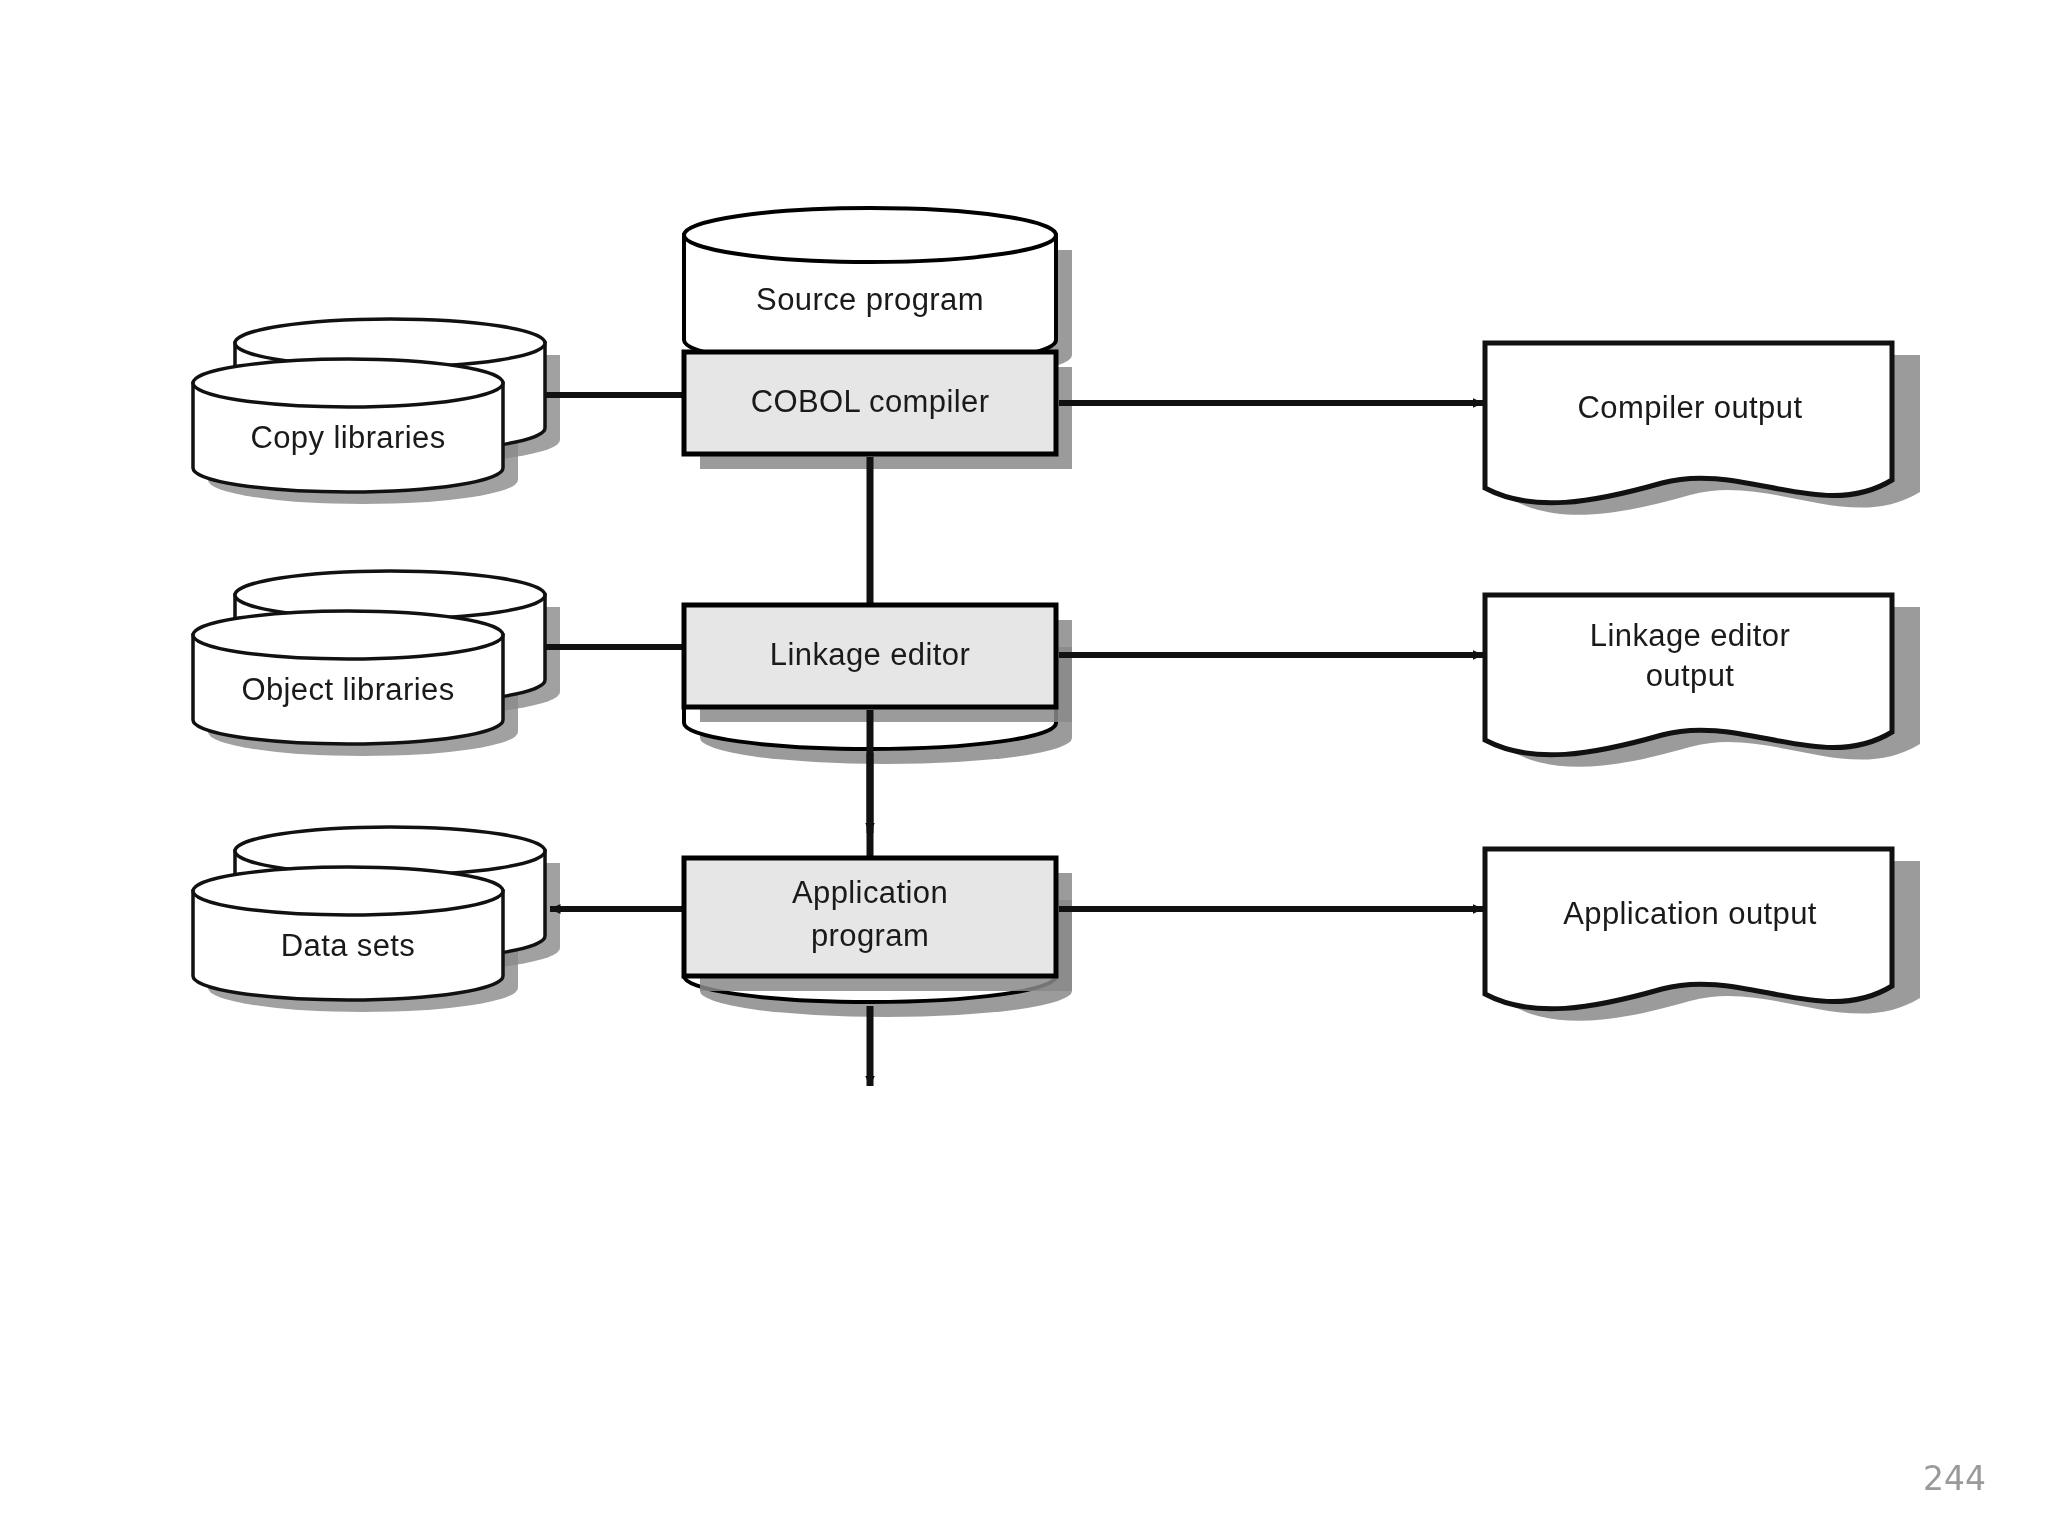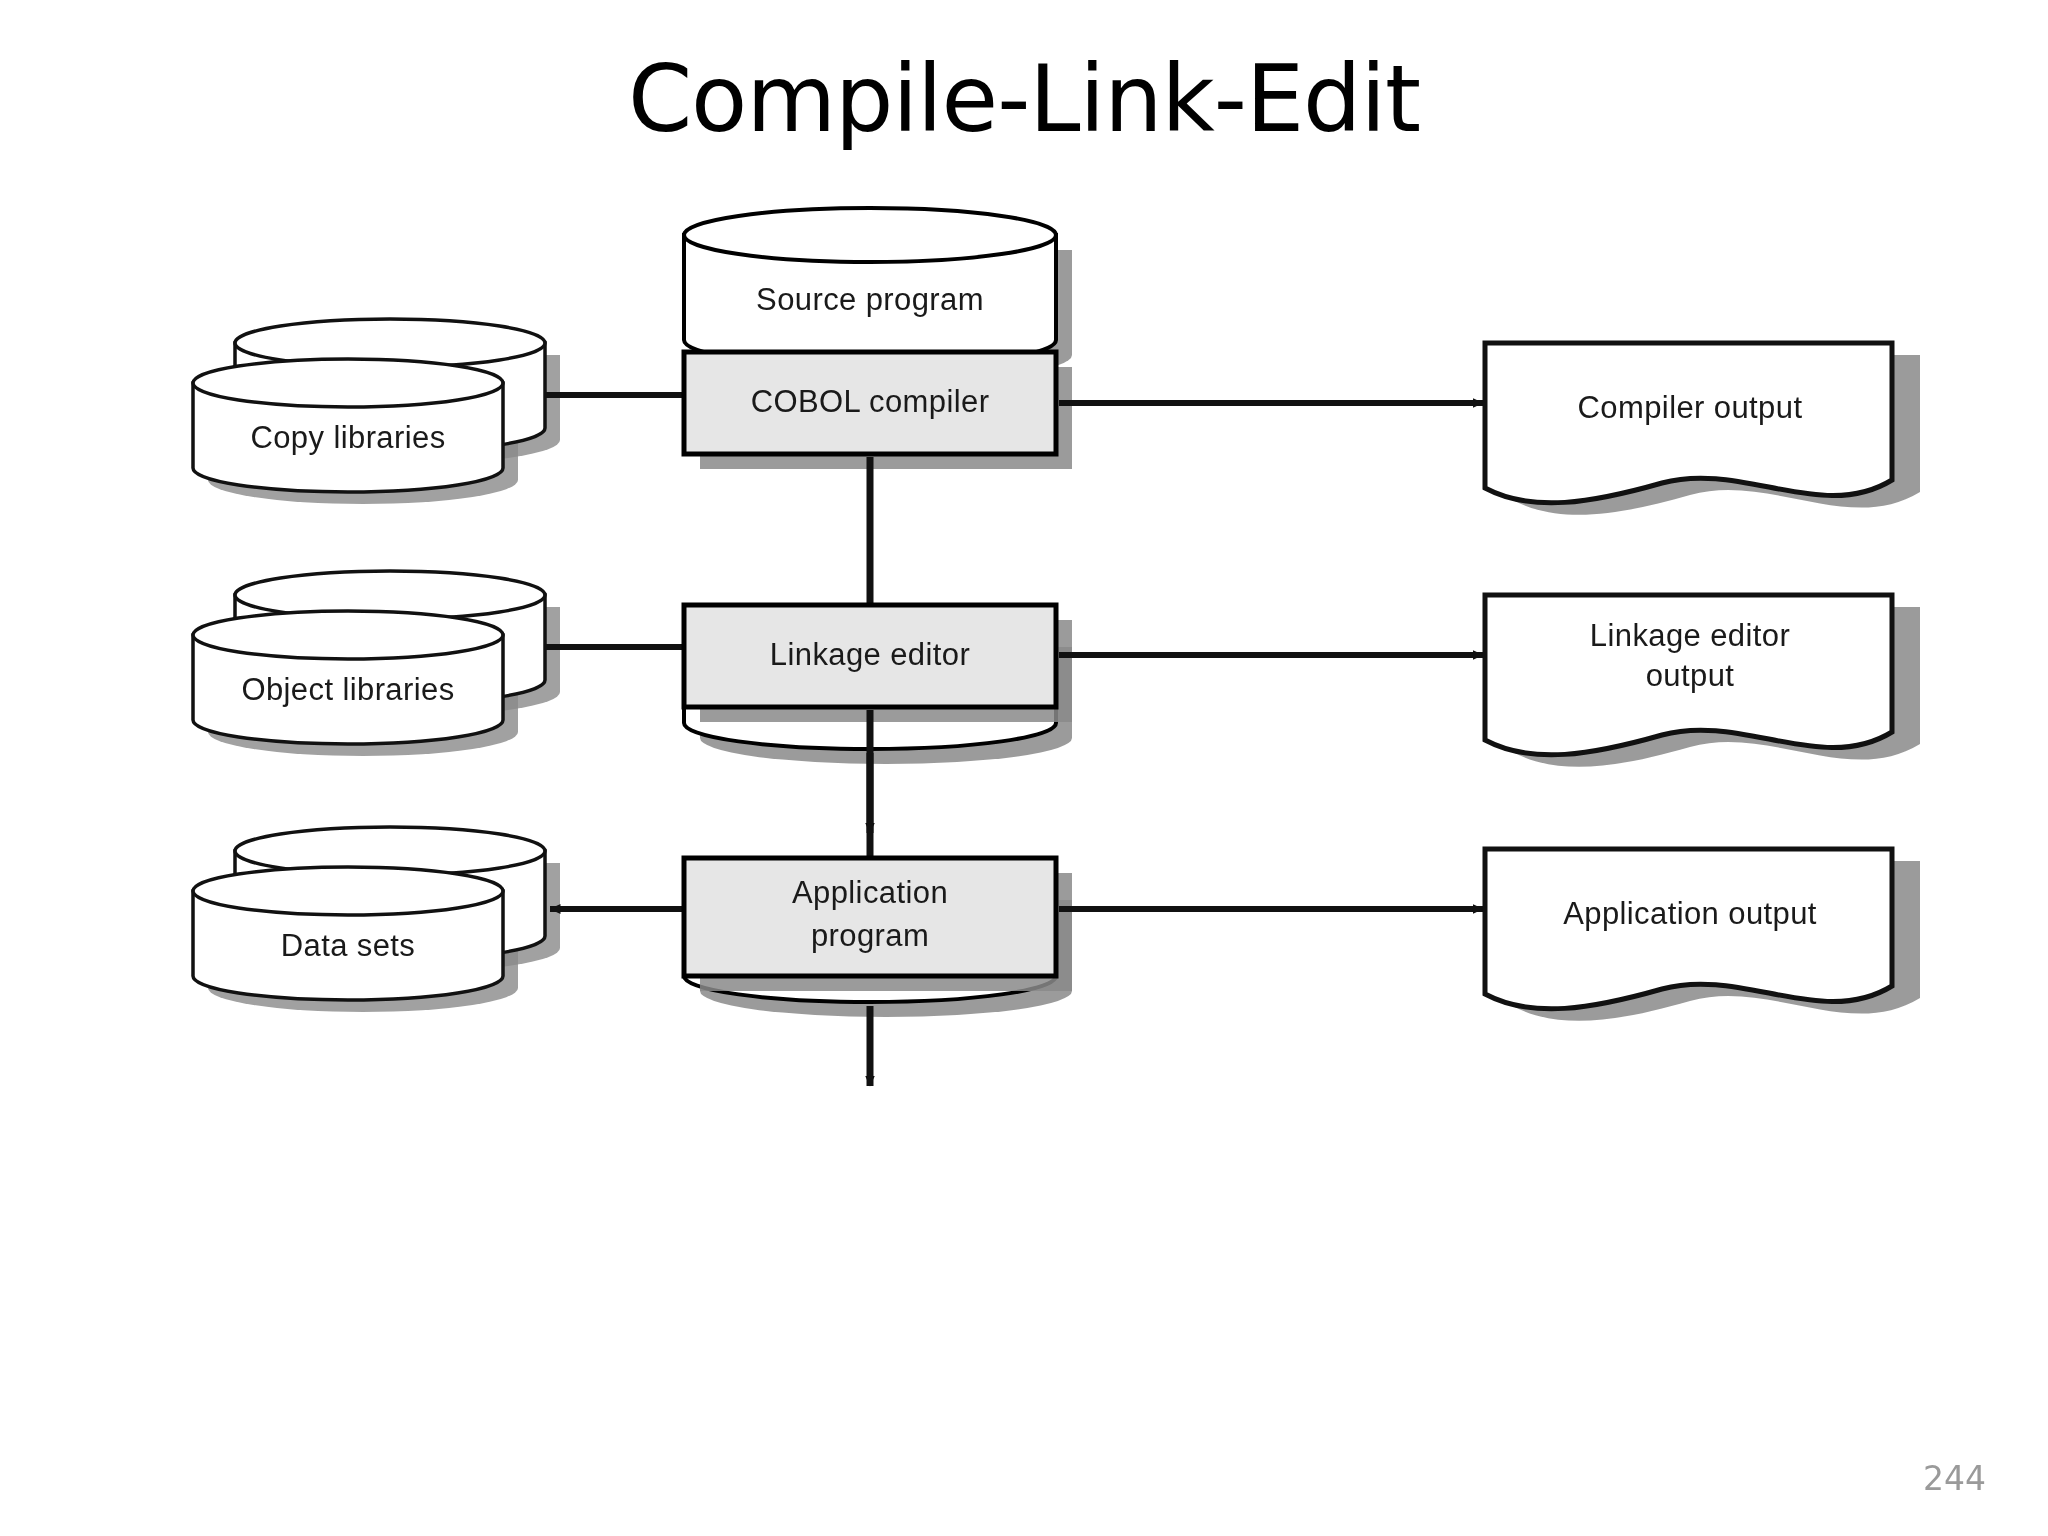--- a/index.html
+++ b/index.html
@@ -47,21 +47,20 @@
     font-size:33px;
     color:#9a9a9a;
     font-family:"DejaVu Sans", sans-serif;
   }
 </style>
 </head>
 <body>
 
 <div id="slide">
 
-  <div id="page-title">Compile-Link-Edit</div>
 
   <div id="diagram">
     <svg width="2048" height="1100" viewBox="0 0 2048 1100" xmlns="http://www.w3.org/2000/svg">
       <defs>
         <marker id="arrowhead" markerWidth="11" markerHeight="10" refX="10.5" refY="5" orient="auto" markerUnits="userSpaceOnUse">
           <path d="M0,0 L11,5 L0,10 Z" fill="#111111"></path>
         </marker>
         <marker id="arrowhead-start" markerWidth="11" markerHeight="10" refX="0.5" refY="5" orient="auto" markerUnits="userSpaceOnUse">
           <path d="M11,0 L0,5 L11,10 Z" fill="#111111"></path>
         </marker>

